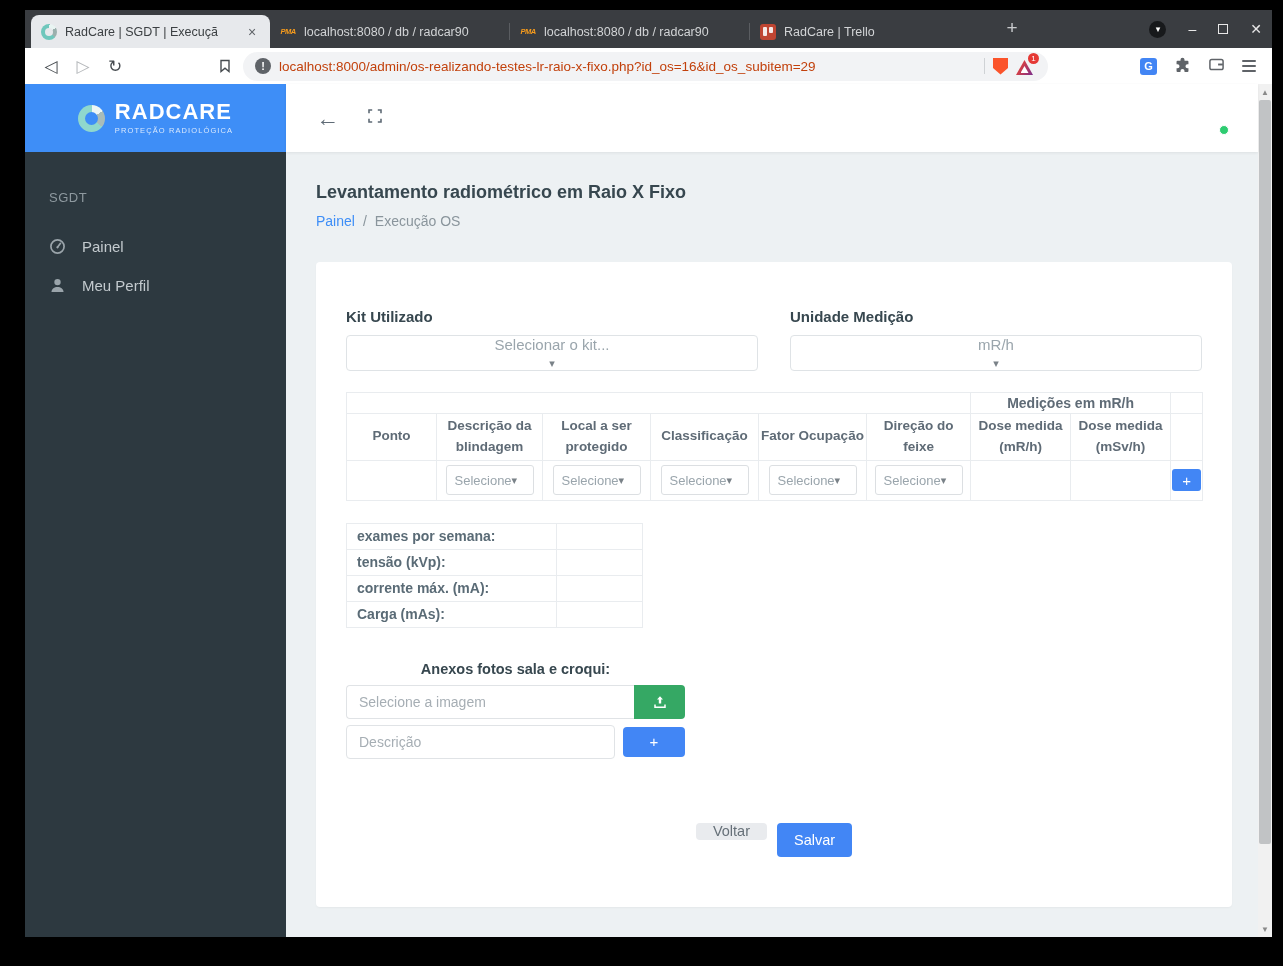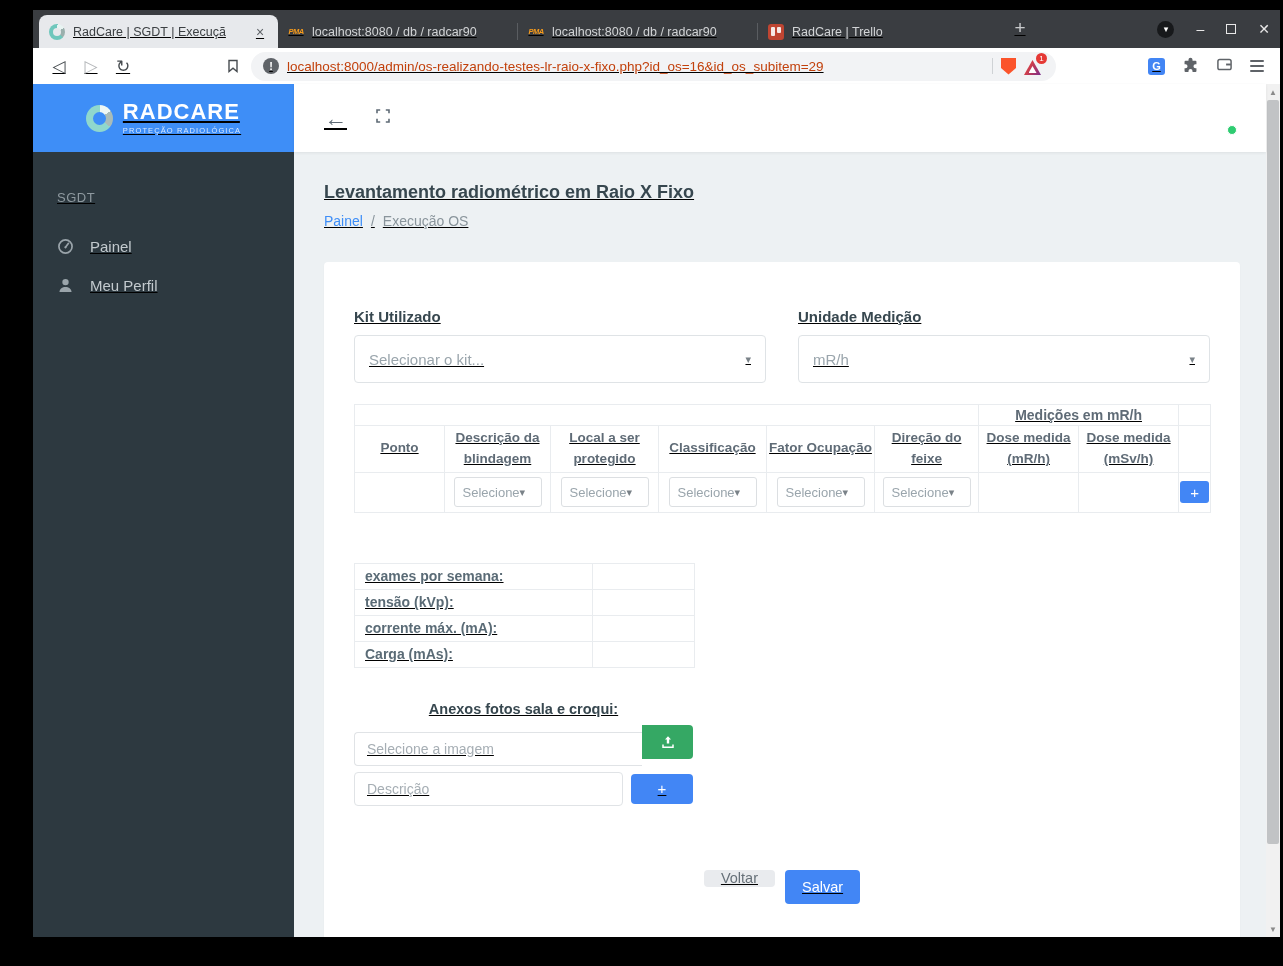--- a/index.html
+++ b/index.html
@@ -2,21 +2,21 @@
 <html><head>
 <meta charset="utf-8">
 <style>
   * { box-sizing: border-box; margin: 0; padding: 0; }
   html,body { width:1283px; height:966px; }
   body {
     background:#000;
     font-family:"Liberation Sans", sans-serif;
     position:relative; overflow:hidden;
   }
-  .window{position:absolute;left:33px;top:10px;width:1247px;height:927px;display:flex;flex-direction:column;background:#fff;text-decoration:underline;}
+  .window{position:absolute;left:25px;top:10px;width:1247px;height:927px;display:flex;flex-direction:column;background:#fff;}
 
   
   .tabstrip{height:38px;background:#3a3d41;display:flex;align-items:flex-end;padding-left:6px;flex:none;position:relative;}
   .tab{height:33px;width:239px;display:flex;align-items:center;gap:8px;padding:0 10px;font-size:12.5px;overflow:hidden;white-space:nowrap;flex:none;}
   .tab.active{background:#e7e9ec;border-radius:8px 8px 0 0;color:#3c4043;}
   .tab.inactive{color:#d2d4d6;}
   .tab .title{flex:1;overflow:hidden;white-space:nowrap;}
   .tab-close{color:#5f6368;font-size:14px;width:16px;height:16px;line-height:16px;text-align:center;border-radius:50%;flex:none;}
   .tab-divider{width:1px;height:17px;background:#5a5d61;margin-bottom:8px;flex:none;}
   .favicon{width:16px;height:16px;flex:none;display:inline-flex;align-items:center;justify-content:center;}
@@ -77,43 +77,43 @@
   .page-head{margin:30px 0 0 30px;}
   .page-title{font-size:18px;font-weight:bold;color:#37474f;}
   .crumbs{margin-top:10px;font-size:14px;display:flex;gap:8px;align-items:center;}
   .crumb-link{color:#3e8ef7;}
   .crumb-sep,.crumb-cur{color:#8a959c;}
 
   .card{margin:33px 26px 0 30px;width:916px;background:#fff;border-radius:4px;box-shadow:0 1px 2px rgba(0,0,0,.04);padding:46px 30px 50px;}
   .form-row{display:flex;gap:32px;}
   .form-col{width:412px;}
   .field-label{font-size:15px;font-weight:bold;color:#37474f;}
-  .selectbox{margin-top:10px;height:48px;border:1px solid #dfe3e6;border-radius:4px;display:flex;align-items:center;justify-content:space-between;padding:0 14px;background:#fff;}
+  .selectbox{margin-top:10px;height:36px;border:1px solid #dfe3e6;border-radius:4px;display:flex;align-items:center;justify-content:space-between;padding:0 14px;background:#fff;flex-direction:column;}
   .selectbox .sel-text{font-size:15px;color:#9aa5ac;}
   .chev{color:#7a8288;font-size:11px;}
 
   table{border-collapse:collapse;}
   .meas-table{margin-top:21px;width:856px;table-layout:fixed;}
   .meas-table td,.meas-table th{border:1px solid #e9ecef;}
   .meas-table .group-row td{height:21px;font-size:14px;font-weight:bold;color:#5f6b76;text-align:center;}
   .meas-table .head-row th{height:46px;font-size:13.5px;font-weight:bold;color:#5f6b76;text-align:center;line-height:1.55;padding:2px;}
   .meas-table .body-row td{height:40px;text-align:center;vertical-align:middle;}
   .mini-select{display:inline-flex;align-items:center;justify-content:flex-start;width:88px;height:30px;border:1px solid #dcdfe2;border-radius:3px;padding:0 8px;background:#fff;}
   .mini-select .sel-text{font-size:13px;color:#9aa5ac;overflow:hidden;white-space:nowrap;}
   .add-btn{display:inline-flex;align-items:center;justify-content:center;width:29px;height:22px;background:#4286f5;color:#fff;border:none;border-radius:3px;font-size:15px;line-height:1;}
 
-  .params-table{margin-top:50px;width:341px;}
+  .params-table{margin-top:22px;width:297px;}
   .params-table td{border:1px solid #e9ecef;height:26px;}
   .params-table .p-label{width:237px;font-size:14px;font-weight:bold;color:#5a6b76;padding-left:10px;}
   .params-table .p-value{width:102px;}
 
   .attach{margin-top:33px;width:339px;}
   .attach-heading{text-align:center;font-size:14.5px;font-weight:bold;color:#37474f;}
   .attach-row1{margin-top:8px;display:flex;}
-  .file-input{flex:1;height:34px;border:1px solid #e0e3e6;border-right:none;border-radius:4px 0 0 4px;padding:0 12px;font-size:14px;color:#4c1d95;outline:none;margin-top:7px;}
+  .file-input{flex:1;height:34px;border:1px solid #e0e3e6;border-right:none;border-radius:4px 0 0 4px;padding:0 12px;font-size:14px;color:#4c1d95;outline:none;}
   .file-input::placeholder,.desc-input::placeholder{color:#a6aeb4;}
   .upload-btn{width:51px;height:34px;background:#35a864;border:none;border-radius:0 4px 4px 0;display:flex;align-items:center;justify-content:center;}
   .attach-row2{margin-top:6px;display:flex;align-items:center;gap:8px;}
   .desc-input{width:269px;height:34px;border:1px solid #e0e3e6;border-radius:4px;padding:0 12px;font-size:14px;color:#3c4043;outline:none;}
   .add-btn2{width:62px;height:30px;background:#4286f5;color:#fff;border:none;border-radius:4px;font-size:15px;}
 
   .actions{margin-top:64px;display:flex;justify-content:center;gap:10px;}
   .btn-back{height:17px;padding:0 17px;background:#e9ebee;color:#667078;border:none;border-radius:4px;font-size:14.5px;}
   .btn-save{height:34px;padding:0 17px;background:#4286f5;color:#fff;border:none;border-radius:4px;font-size:14.5px;}
 

